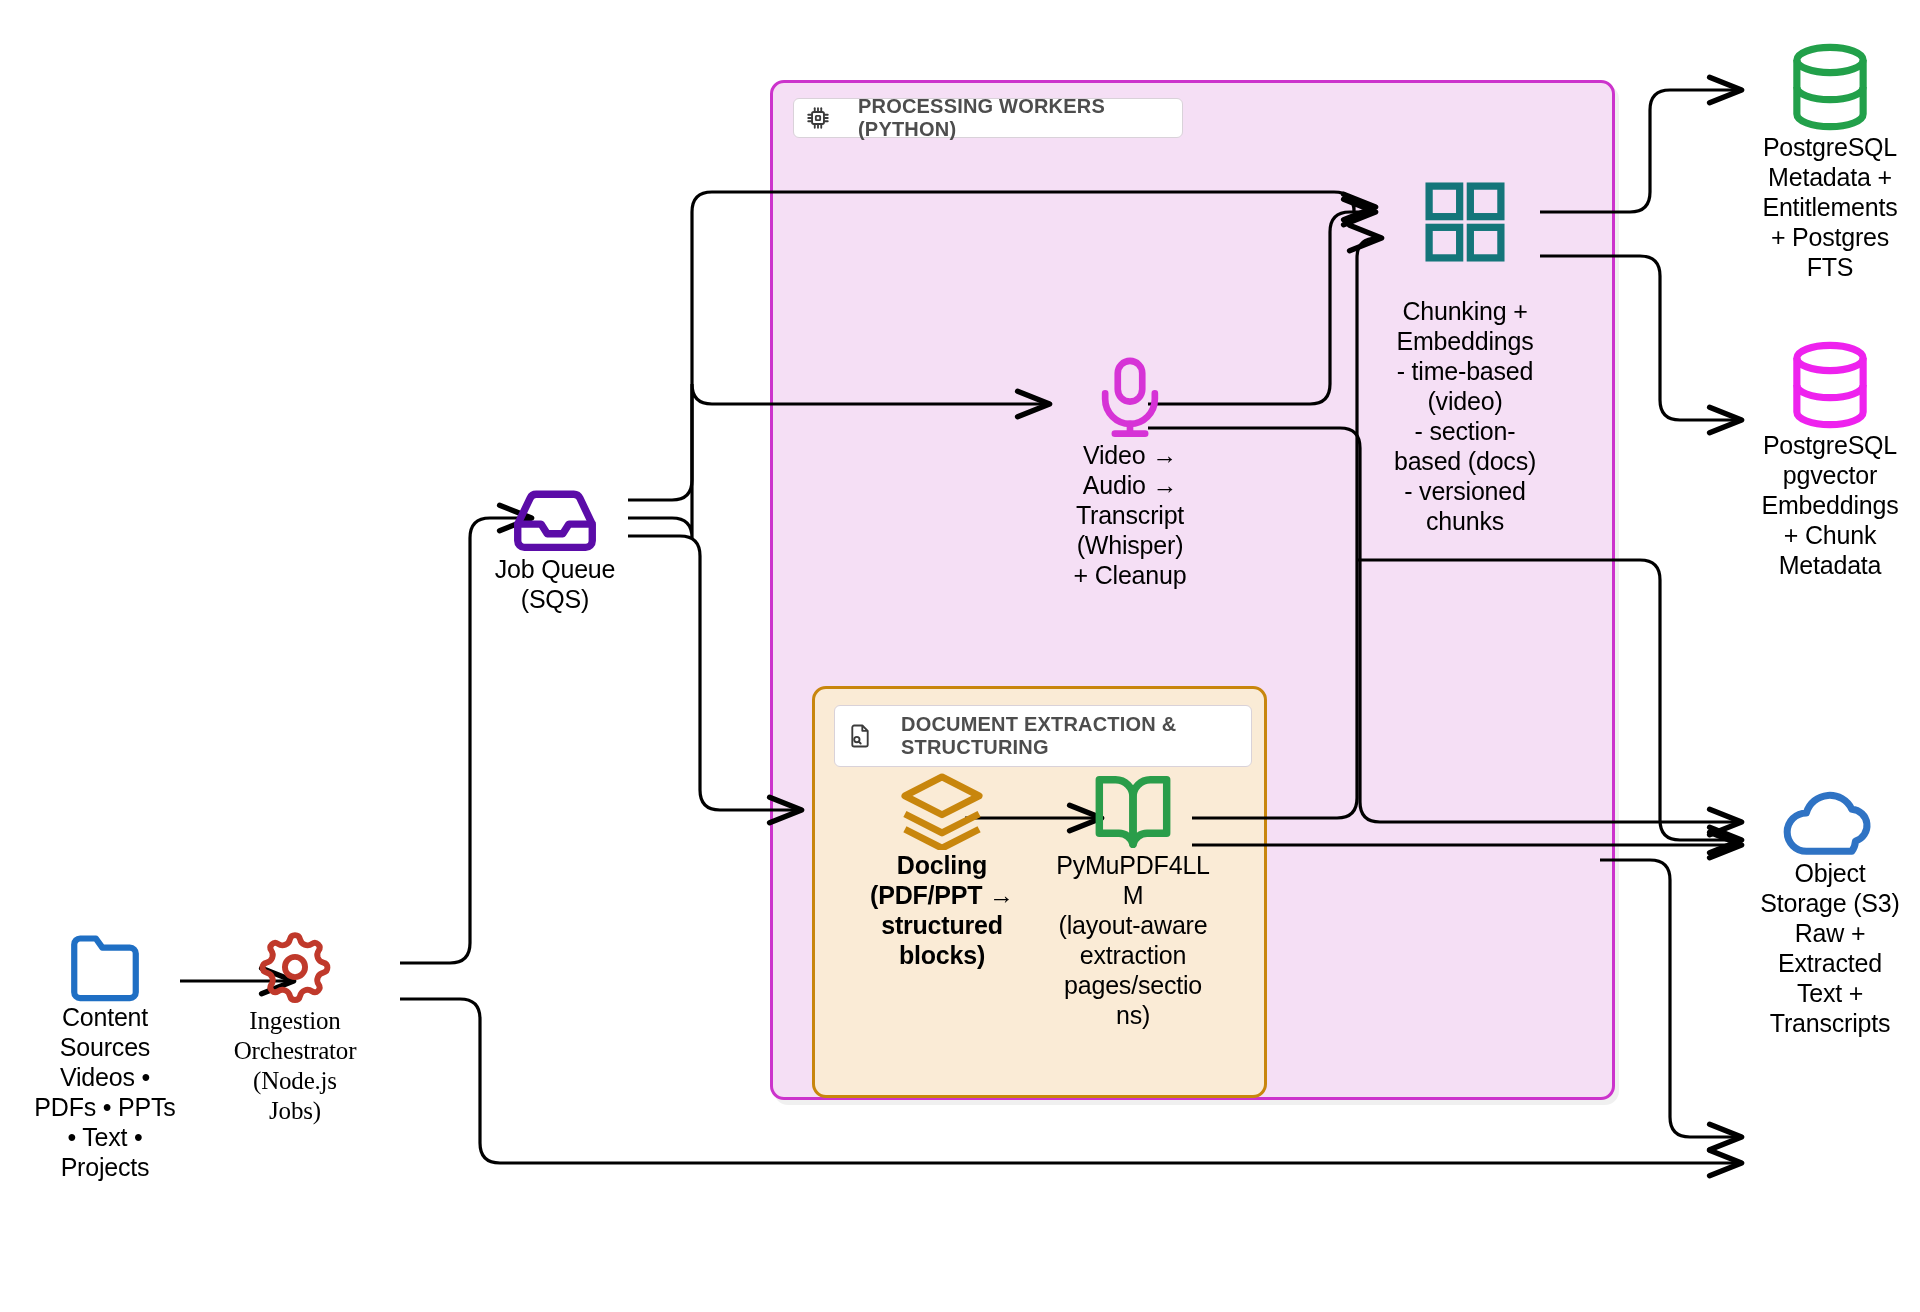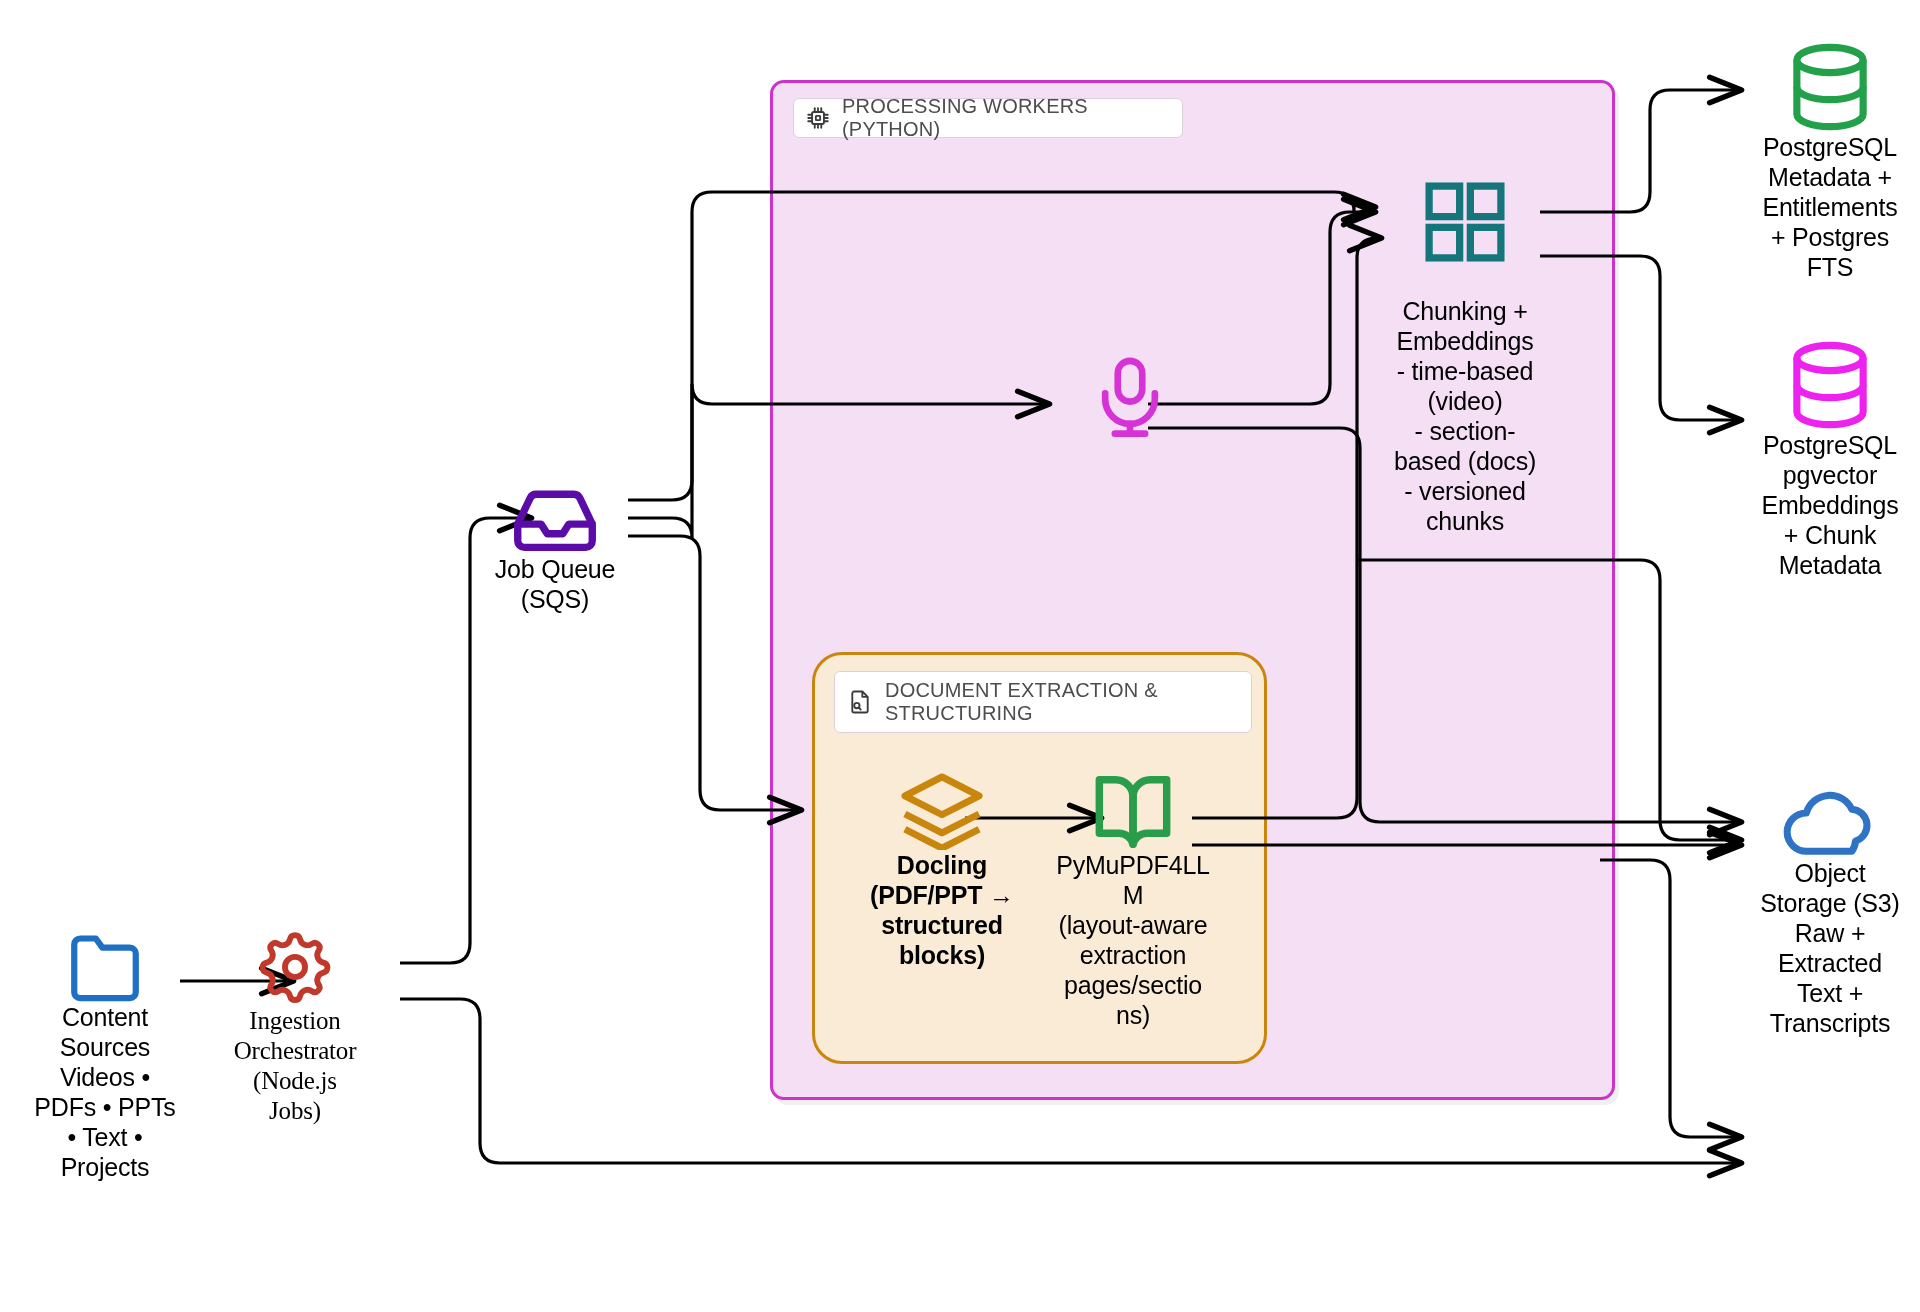--- a/index.html
+++ b/index.html
@@ -58,44 +58,45 @@
     top: 80px;
     width: 845px;
     height: 1020px;
     background: #f5dff5;
     border: 3px solid #cc33cc;
     border-radius: 14px;
     box-shadow: 4px 5px 0 rgba(0,0,0,0.06);
   }
   .group-docs {
     left: 812px;
-    top: 652px;
+    top: 686px;
     width: 455px;
     height: 412px;
     background: #faebd6;
     border: 3px solid #c8860d;
-    border-radius: 30px;
+    border-radius: 14px;
   }
   .group-title {
     position: absolute;
     background: #ffffff;
     border: 1px solid #d9d2d9;
     border-radius: 6px;
     display: flex;
     align-items: center;
     gap: 11px;
     padding: 7px 14px 7px 11px;
     box-sizing: border-box;
   }
   .group-title-text {
     font-size: 20px;
-    font-weight: normal;
+    font-weight: bold;
     color: #4d4d4d;
     letter-spacing: 0.2px;
     line-height: 23px;
+    margin-left: 16px;
   }
   .gt-workers {
     left: 20px;
     top: 15px;
     width: 390px;
     height: 40px;
   }
   .gt-docs {
     left: 19px;
     top: 16px;
@@ -227,20 +228,25 @@
 
   <div class="node" style="left:1040px; top:356px; width:180px;">
     <span class="icon-wrap">
       <svg width="72" height="84" viewBox="0 0 20 23" fill="none" stroke="#d633d6" stroke-width="1.85" stroke-linecap="round" stroke-linejoin="round">
         <rect x="6.6" y="1.2" width="6.8" height="11.3" rx="3.4"></rect>
         <path d="M3.1 10.2 v1.6 a6.9 6.9 0 0 0 13.8 0 v-1.6"></path>
         <line x1="10" y1="18.7" x2="10" y2="21.3"></line>
         <line x1="5.8" y1="21.4" x2="14.2" y2="21.4"></line>
       </svg>
     </span>
+    <span class="node-label">Video →
+Audio →
+Transcript
+(Whisper)
++ Cleanup</span>
   </div>
 
   <div class="node" style="left:852px; top:770px; width:180px;font-weight:bold;">
     <span class="icon-wrap">
       <svg width="90" height="80" viewBox="0 0 24 22" fill="none" stroke="#c8860d" stroke-width="1.9" stroke-linejoin="round">
         <path d="M12 1.9 L22.2 7.1 L12 12.3 L1.8 7.1 Z"></path>
         <path d="M1.8 12.1 L12 17.3 L22.2 12.1"></path>
         <path d="M1.8 16.3 L12 21.5 L22.2 16.3"></path>
       </svg>
     </span>

